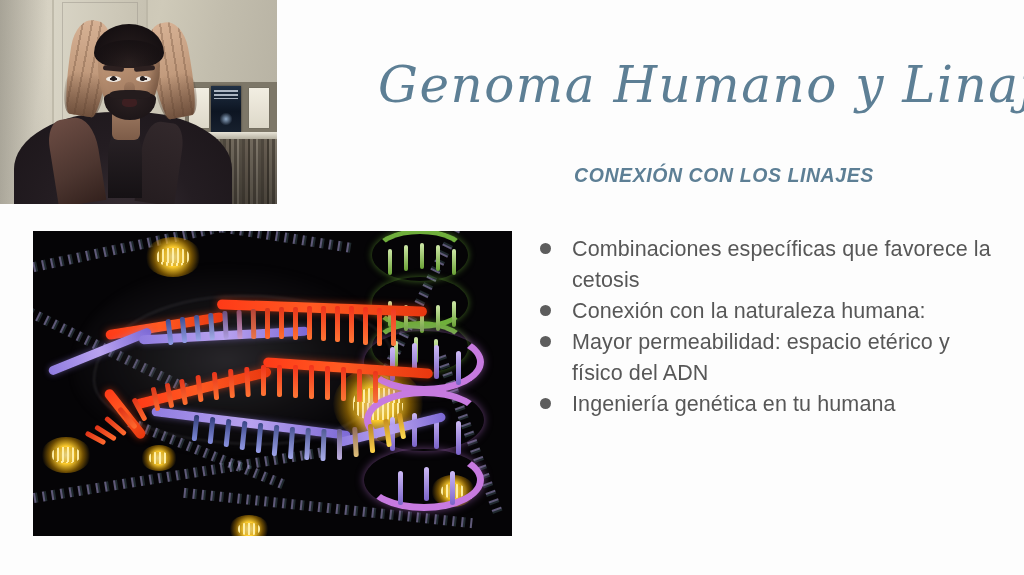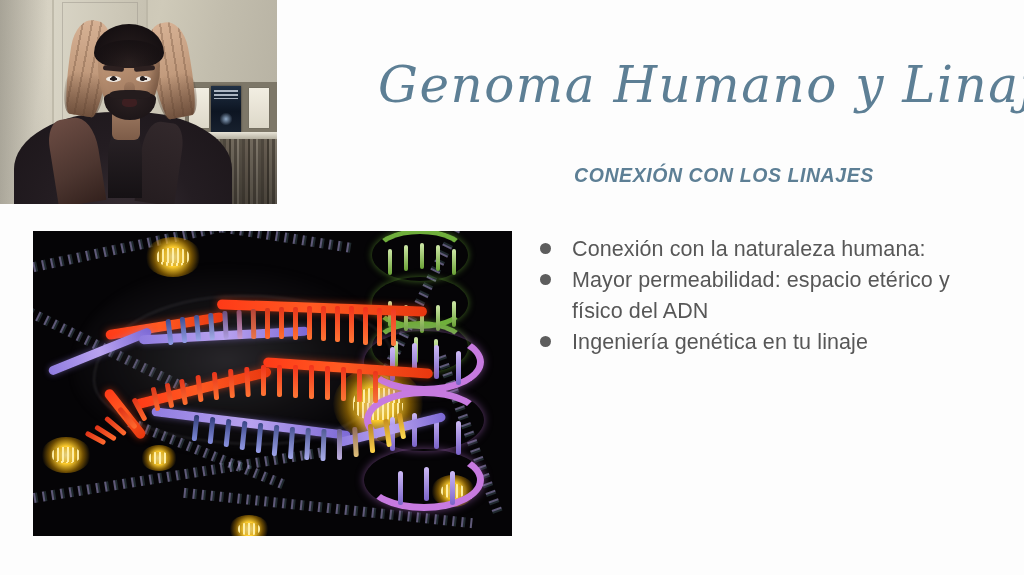--- a/index.html
+++ b/index.html
@@ -514,33 +514,37 @@
       <div class="rib" style="left:34px; top:126px; height:26px; background:linear-gradient(180deg,#e03318,#ff6a2e); transform:rotate(-40deg);"></div>
       <div class="rib" style="left:46px; top:118px; height:25px; background:linear-gradient(180deg,#e03318,#ff6a2e); transform:rotate(-28deg);"></div>
     </div>
   </div>
 
   <div id="title">Genoma Humano y Linajes</div>
   <div id="subtitle">CONEXIÓN CON LOS LINAJES</div>
 
   <div id="bullets">
 
+    <div class="b-row">
+      <div class="b-dot"></div>
+      <div class="b-text">Combinaciones específicas que favorece la cetosis</div>
+    </div>
 
     <div class="b-row">
       <div class="b-dot"></div>
       <div class="b-text">Conexión con la naturaleza humana:</div>
     </div>
 
     <div class="b-row">
       <div class="b-dot"></div>
       <div class="b-text">Mayor permeabilidad: espacio etérico y físico del ADN</div>
     </div>
 
 
 
     <div class="b-row">
       <div class="b-dot"></div>
-      <div class="b-text">Ingeniería genética en tu linaje</div>
+      <div class="b-text">Ingeniería genética en tu humana</div>
     </div>
 
   </div>
 
 </div>
 
 </body></html>

